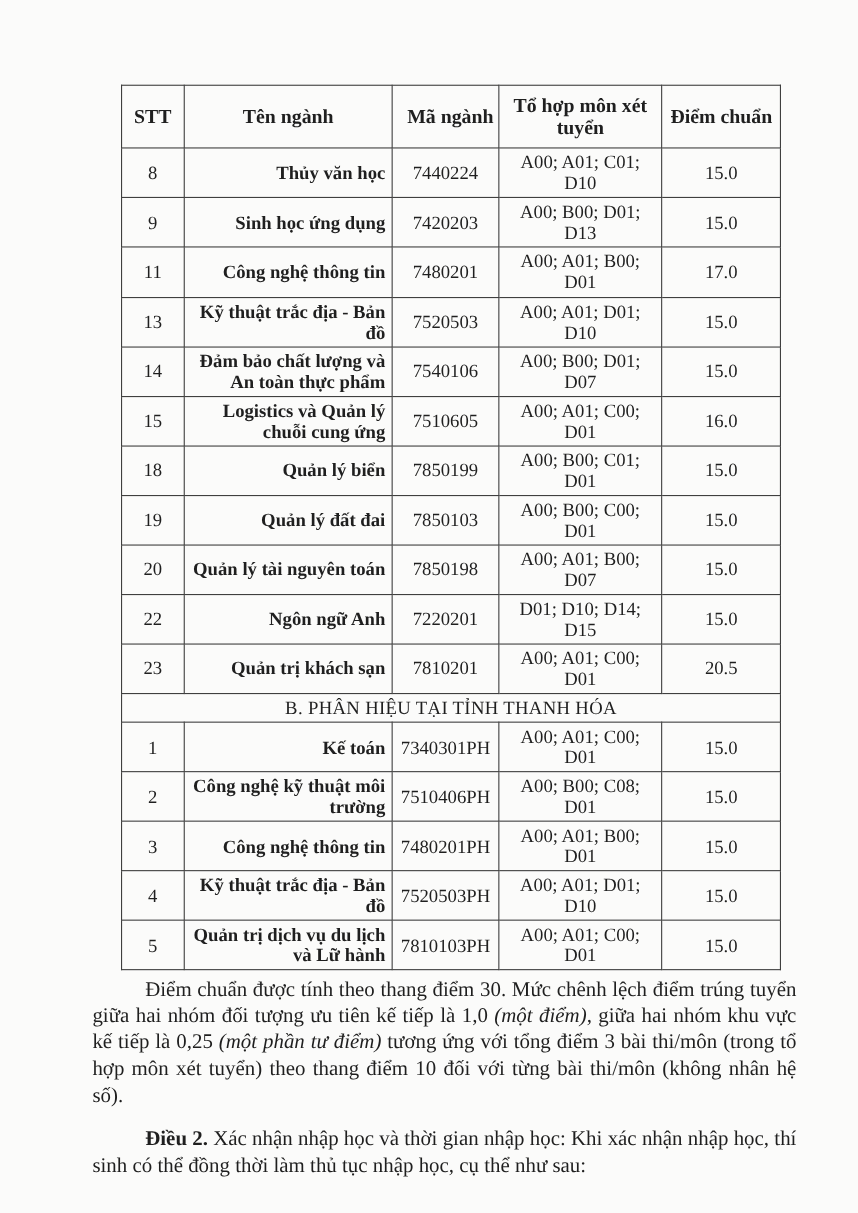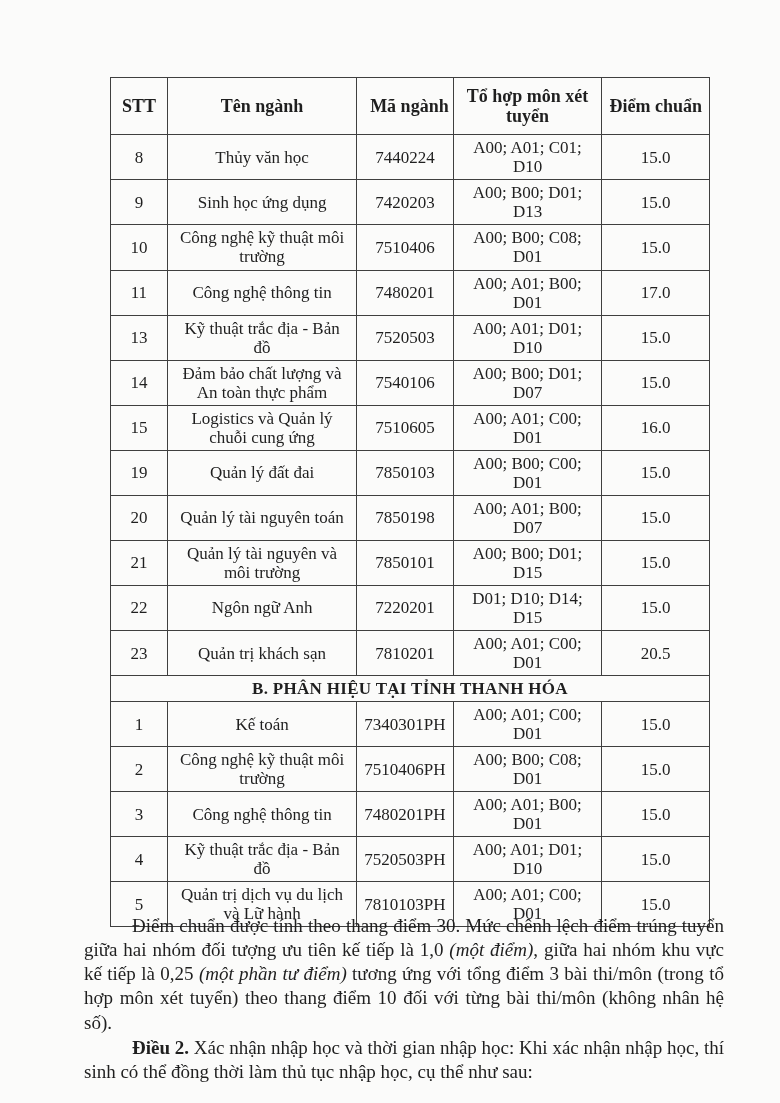--- a/index.html
+++ b/index.html
@@ -35,42 +35,42 @@
     color:var(--text-color);
   }
   table.scores th{
     font-weight:bold;
     font-size:18px;
     text-align:center;
     padding:8px 4px;
     height:40px;
   }
   td.c-stt, td.c-code, td.c-combo, td.c-score{text-align:center;}
-  td.c-name{text-align:center;padding-left:9px;padding-right:4px;}
+  td.c-name{text-align:right;padding-left:9px;padding-right:4px;font-weight:bold;}
   td.section-title{
     text-align:center;
-    font-weight:bold;
+    font-weight:normal;
     font-size:18px;
     padding:5px 4px;
     letter-spacing:.3px;
   }
 
   .text-block{
     position:absolute;
-    left:84px;top:914px;
+    left:84px;top:888px;
     width:640px;
   }
   .para{
     margin:0;
     font-size:19px;
     line-height:1.27;
     text-align:justify;
     text-indent:48px;
   }
-  .para + .para{margin-top:1px;}
+  .para + .para{margin-top:15px;}
   .para i{font-style:italic;}
   .para b{font-weight:bold;}
 </style>
 </head>
 <body>
 
 <div class="page">
 
   <table class="scores">
     <thead>
@@ -91,27 +91,20 @@
           <td class="c-score">15.0</td>
         </tr>
         <tr>
           <td class="c-stt">9</td>
           <td class="c-name">Sinh học ứng dụng</td>
           <td class="c-code">7420203</td>
           <td class="c-combo">A00; B00; D01; D13</td>
           <td class="c-score">15.0</td>
         </tr>
         <tr>
-          <td class="c-stt">10</td>
-          <td class="c-name">Công nghệ kỹ thuật môi trường</td>
-          <td class="c-code">7510406</td>
-          <td class="c-combo">A00; B00; C08; D01</td>
-          <td class="c-score">15.0</td>
-        </tr>
-        <tr>
           <td class="c-stt">11</td>
           <td class="c-name">Công nghệ thông tin</td>
           <td class="c-code">7480201</td>
           <td class="c-combo">A00; A01; B00; D01</td>
           <td class="c-score">17.0</td>
         </tr>
         <tr>
           <td class="c-stt">13</td>
           <td class="c-name">Kỹ thuật trắc địa - Bản đồ</td>
           <td class="c-code">7520503</td>
@@ -126,41 +119,41 @@
           <td class="c-score">15.0</td>
         </tr>
         <tr>
           <td class="c-stt">15</td>
           <td class="c-name">Logistics và Quản lý chuỗi cung ứng</td>
           <td class="c-code">7510605</td>
           <td class="c-combo">A00; A01; C00; D01</td>
           <td class="c-score">16.0</td>
         </tr>
         <tr>
+          <td class="c-stt">18</td>
+          <td class="c-name">Quản lý biển</td>
+          <td class="c-code">7850199</td>
+          <td class="c-combo">A00; B00; C01; D01</td>
+          <td class="c-score">15.0</td>
+        </tr>
+        <tr>
           <td class="c-stt">19</td>
           <td class="c-name">Quản lý đất đai</td>
           <td class="c-code">7850103</td>
           <td class="c-combo">A00; B00; C00; D01</td>
           <td class="c-score">15.0</td>
         </tr>
         <tr>
           <td class="c-stt">20</td>
           <td class="c-name">Quản lý tài nguyên toán</td>
           <td class="c-code">7850198</td>
           <td class="c-combo">A00; A01; B00; D07</td>
           <td class="c-score">15.0</td>
         </tr>
         <tr>
-          <td class="c-stt">21</td>
-          <td class="c-name">Quản lý tài nguyên và môi trường</td>
-          <td class="c-code">7850101</td>
-          <td class="c-combo">A00; B00; D01; D15</td>
-          <td class="c-score">15.0</td>
-        </tr>
-        <tr>
           <td class="c-stt">22</td>
           <td class="c-name">Ngôn ngữ Anh</td>
           <td class="c-code">7220201</td>
           <td class="c-combo">D01; D10; D14; D15</td>
           <td class="c-score">15.0</td>
         </tr>
         <tr>
           <td class="c-stt">23</td>
           <td class="c-name">Quản trị khách sạn</td>
           <td class="c-code">7810201</td>

